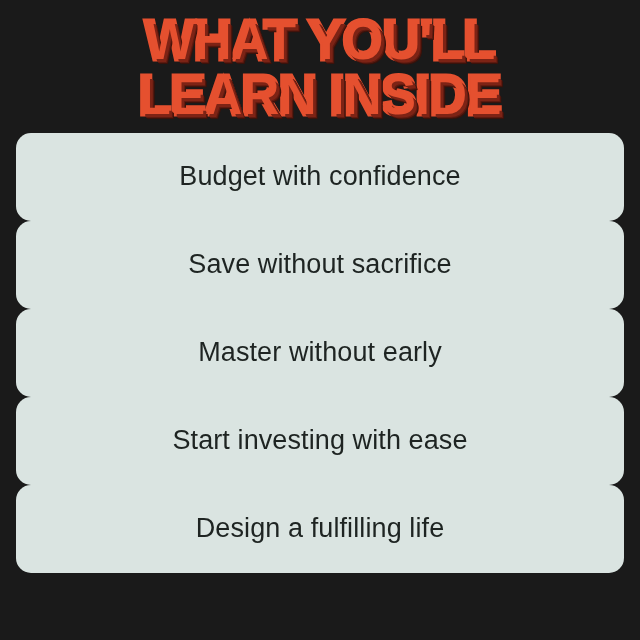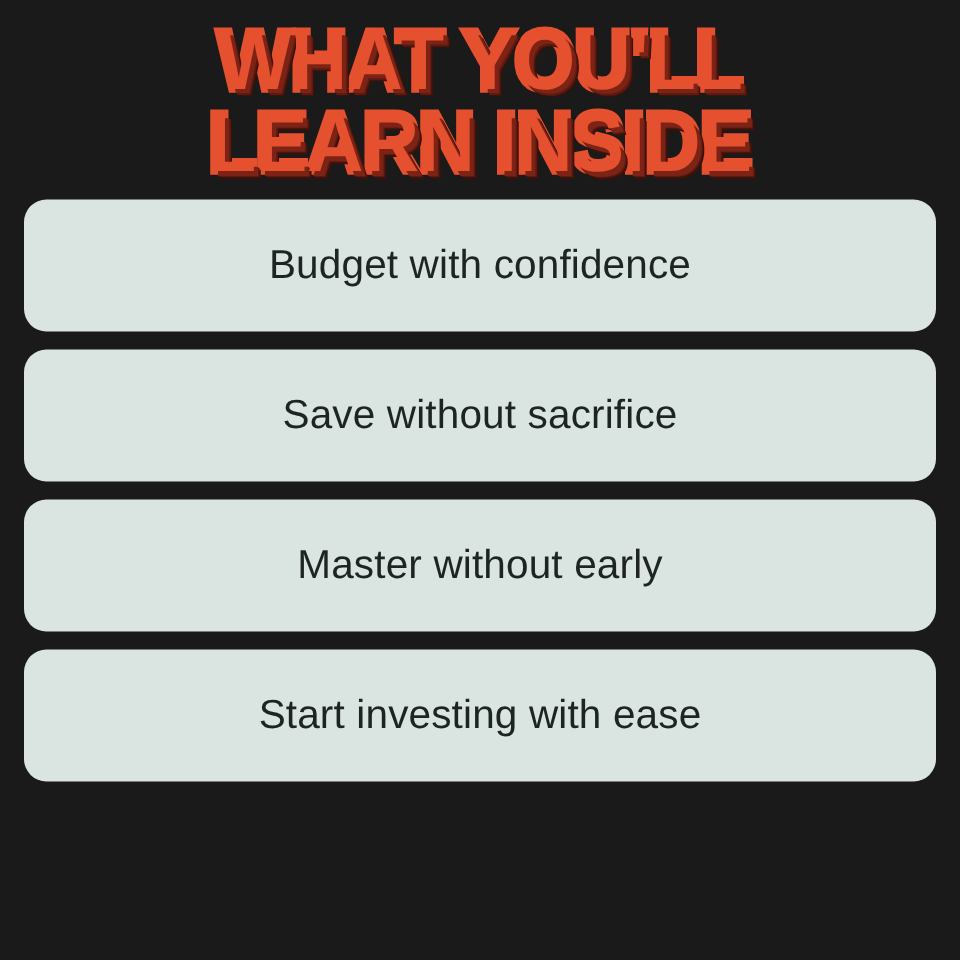--- a/index.html
+++ b/index.html
@@ -61,21 +61,20 @@
   }
 
   
   .card-list {
     position: absolute;
     left: 16px;
     top: 133px;
     width: 608px;
     display: flex;
     flex-direction: column;
-    gap: 12px;
   }
 
   .card {
     box-sizing: border-box;
     width: 608px;
     height: 88px;
     background: #dae4e1;
     border-radius: 15px;
     display: flex;
     align-items: center;
@@ -115,16 +114,19 @@
     </div>
 
     <div class="card">
       <span class="card-label">Master without early</span>
     </div>
 
     <div class="card">
       <span class="card-label">Start investing with ease</span>
     </div>
 
+    <div class="card">
+      <span class="card-label">Design a fulfilling life</span>
+    </div>
 
   </div>
 
 </div>
 
 </body></html>

